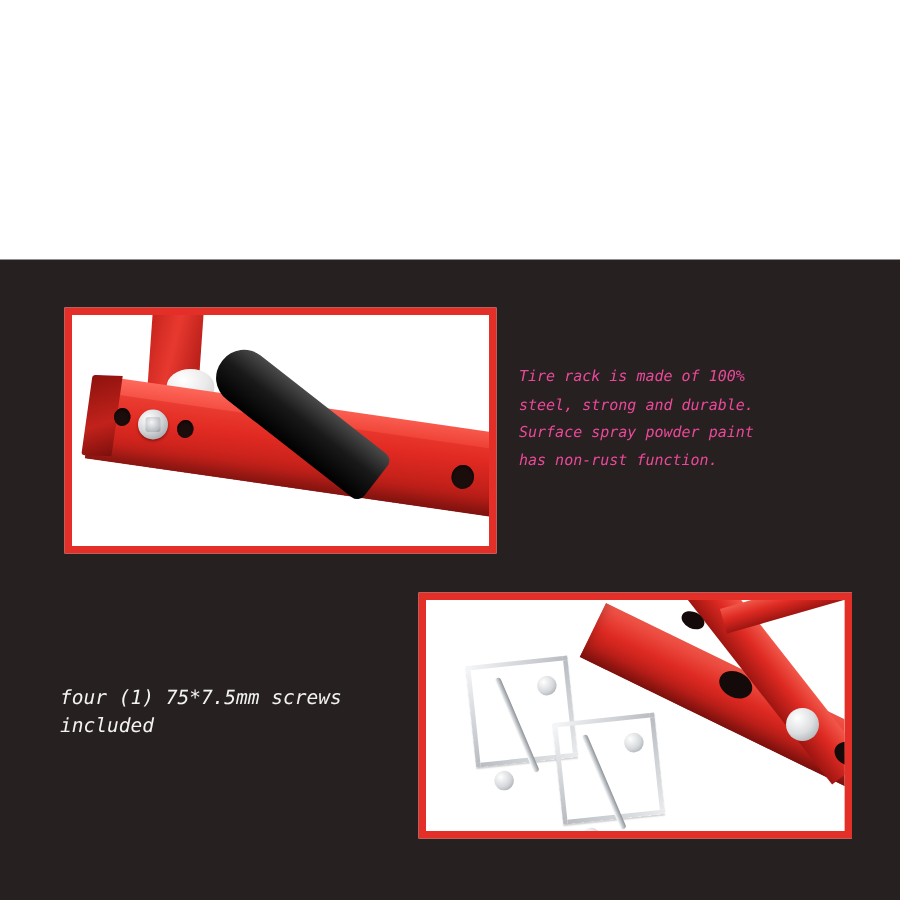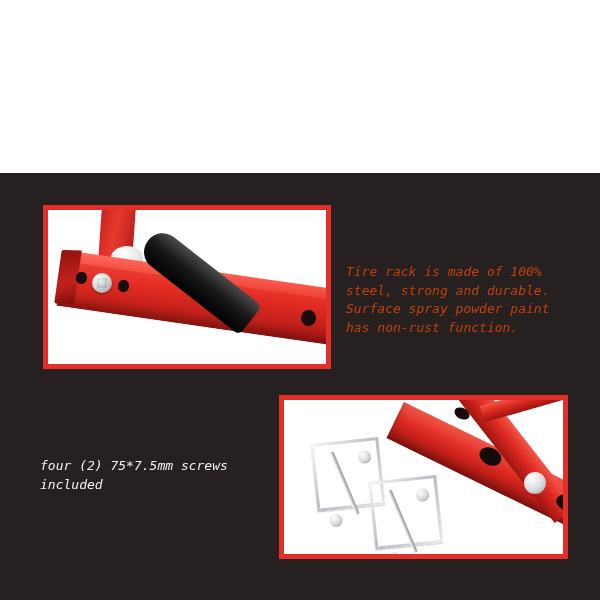--- a/index.html
+++ b/index.html
@@ -261,27 +261,26 @@
   .clip-knob-top { left: 46px; top: 12px; }
   .clip-knob-bot { left: 11px; top: 72px; }
   #clip-one { left: 30px; top: 40px; transform: rotate(-6deg); }
   #clip-two { left: 88px; top: 78px; transform: rotate(-6deg); }
 
   
   .desc-text {
     position: absolute;
     left: 346px; top: 243px;
     width: 236px;
-    color: #c2410c;
+    color: #ec4899;
     font-family: "DejaVu Sans Mono", monospace;
     font-style: italic;
-    font-size: 13px;
+    font-size: 10px;
     line-height: 18.5px;
     white-space: pre-line;
-    margin-top: 20px;
   }
   .screws-text {
     position: absolute;
     left: 40px; top: 457px;
     width: 230px;
     color: #F2F2F2;
     font-family: "DejaVu Sans Mono", monospace;
     font-style: italic;
     font-size: 13px;
     line-height: 18.5px;
@@ -334,16 +333,16 @@
         <div class="clip-knob clip-knob-top"></div>
         <div class="clip-knob clip-knob-bot"></div>
       </div>
     </div>
   </div>
 
   <div class="desc-text">Tire rack is made of 100%
 steel, strong and durable.
 Surface spray powder paint
 has non-rust function.</div>
-  <div class="screws-text">four (2) 75*7.5mm screws
+  <div class="screws-text">four (1) 75*7.5mm screws
 included</div>
 
 </div>
 
 </body></html>

